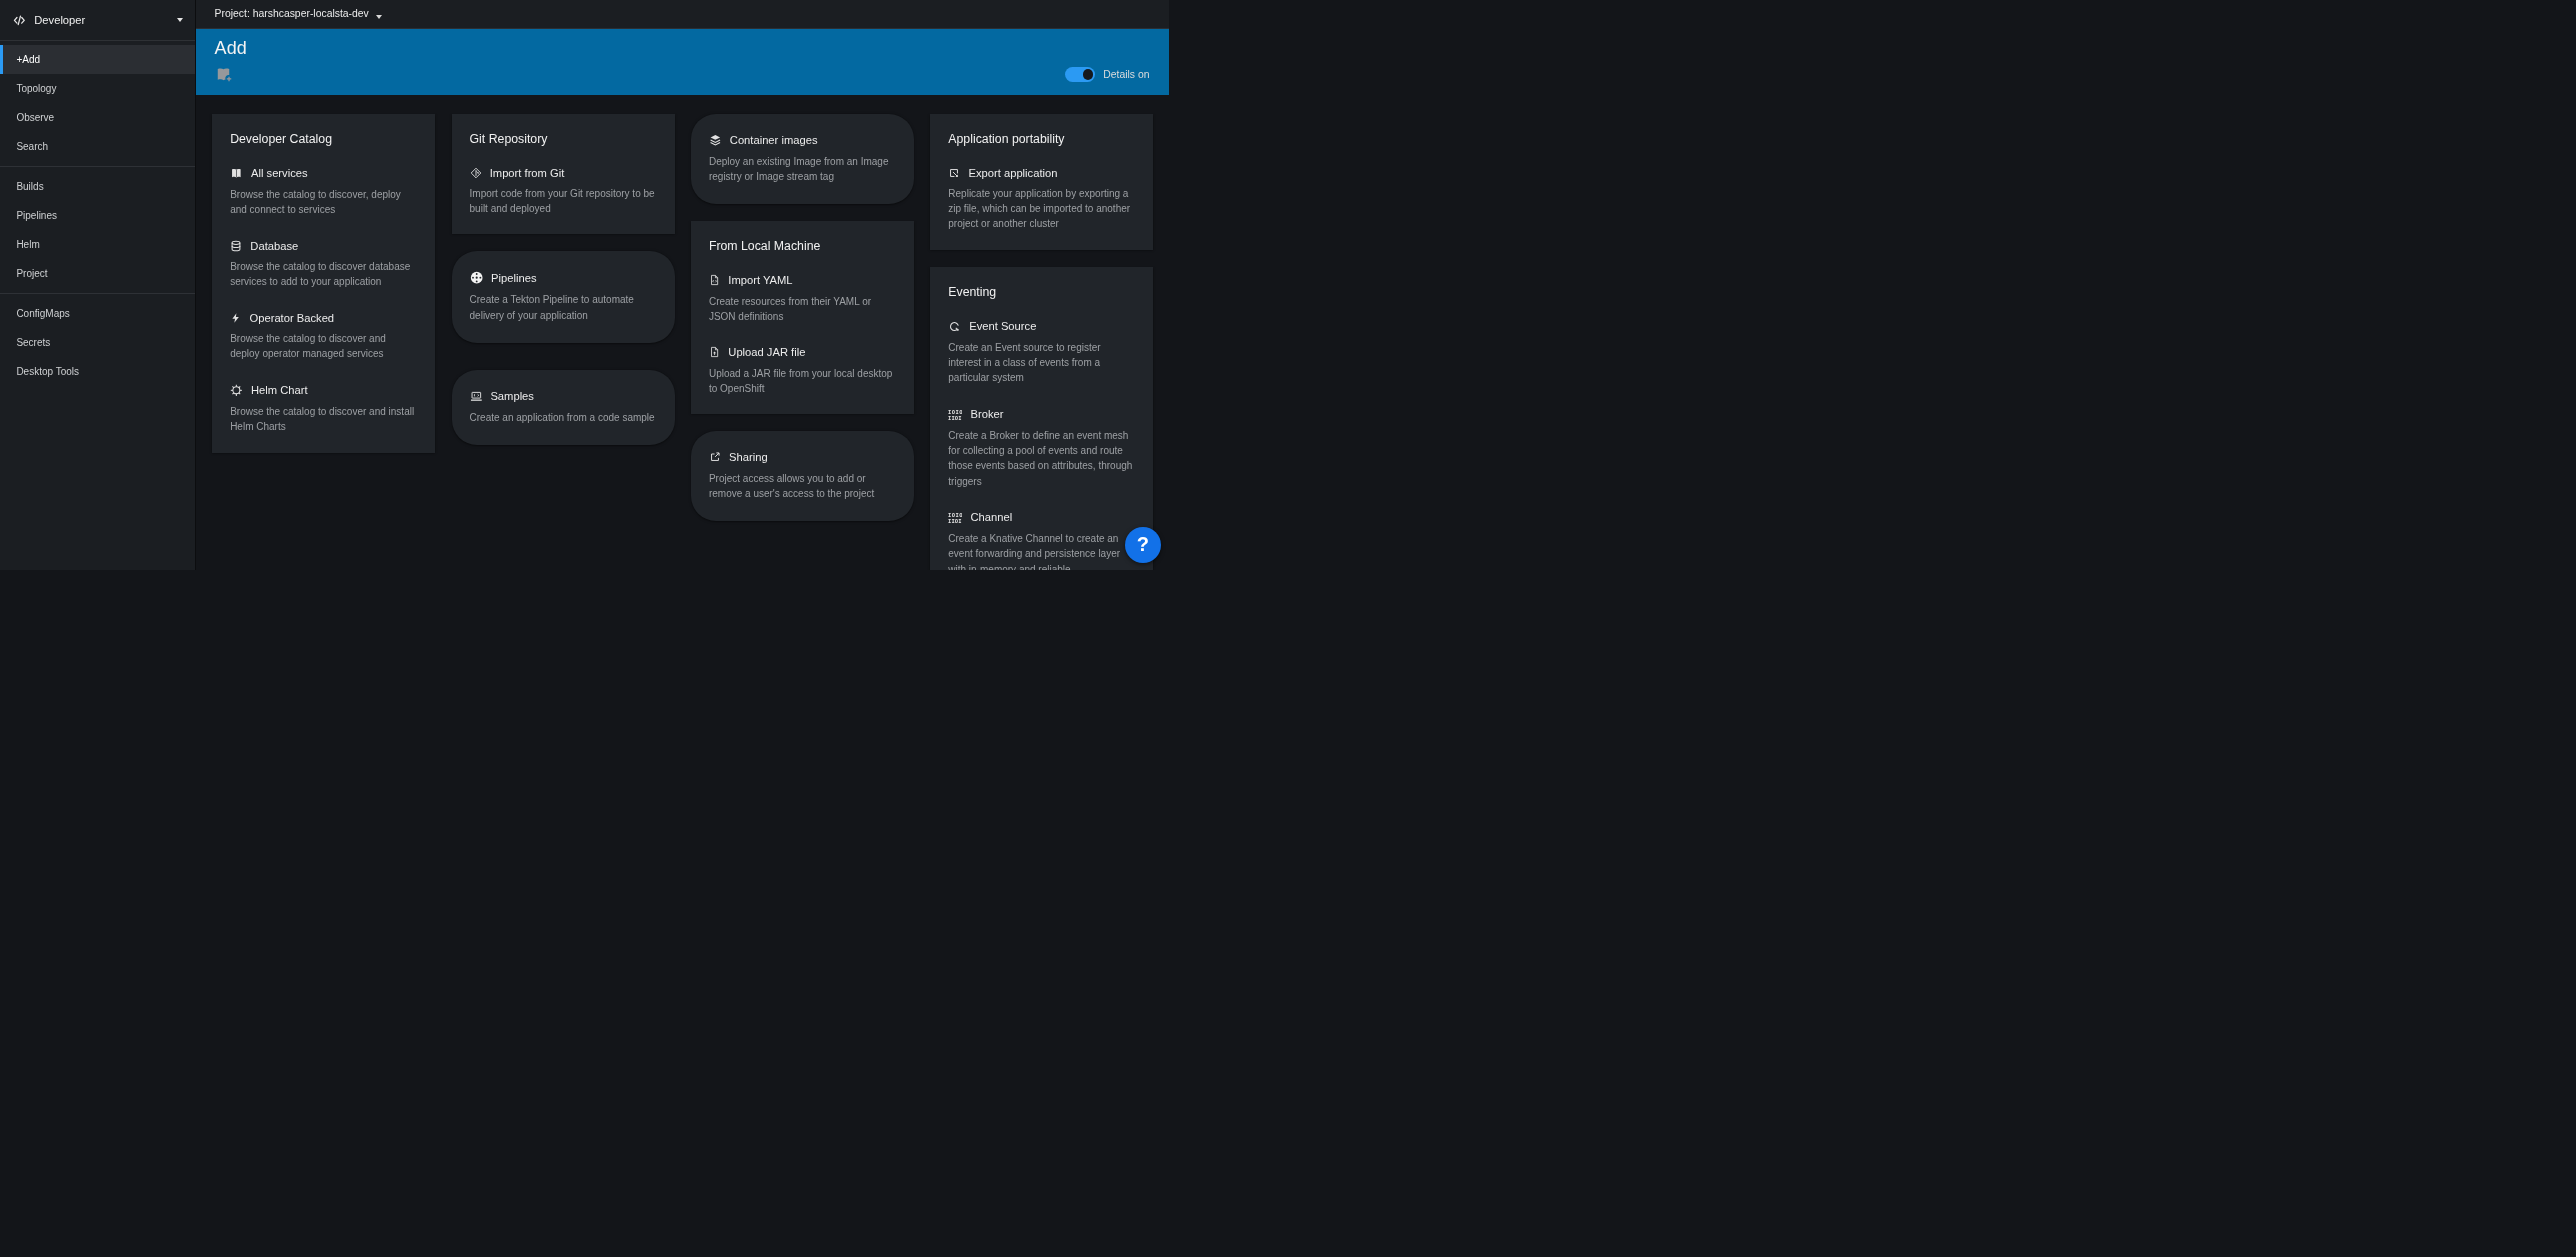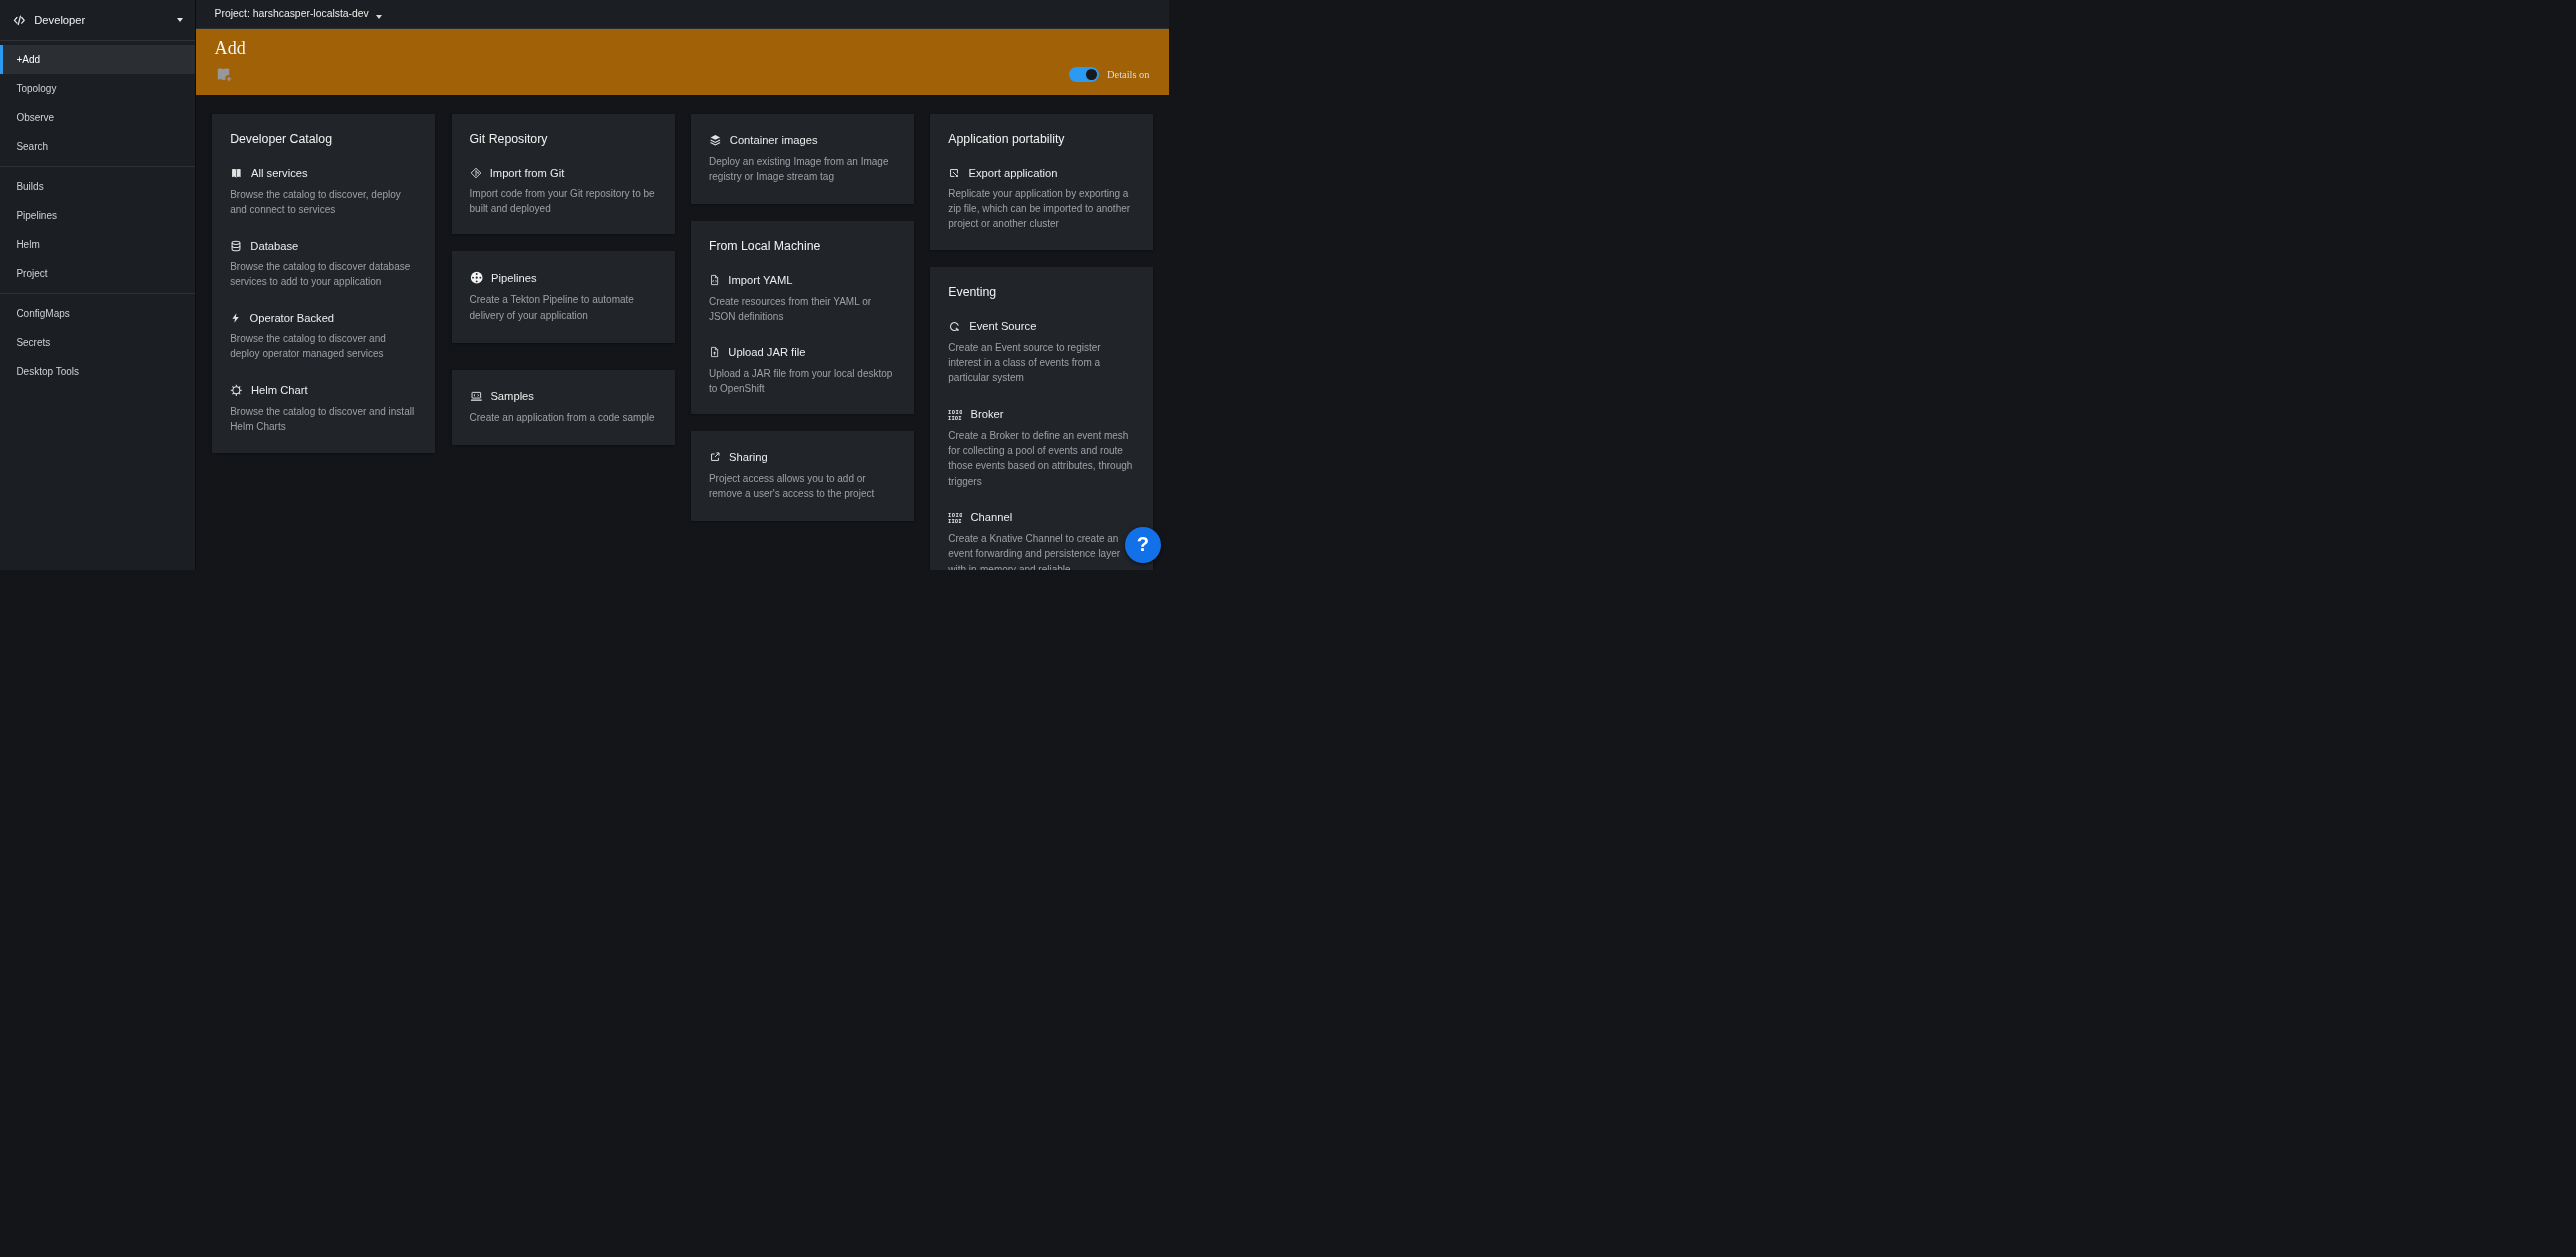--- a/index.html
+++ b/index.html
@@ -23,38 +23,38 @@
   .nav-divider{height:0.7px;background:#2e3136;margin:5.2px 0;}
 
   
   .main{flex:1;display:flex;flex-direction:column;position:relative;min-width:0;}
   .masthead{height:27.6px;min-height:27.6px;background:#1b1e22;border-bottom:0.7px solid #2b2e33;
     display:flex;align-items:center;}
   .project-select{display:flex;align-items:flex-end;gap:7.5px;background:none;border:none;
     color:#ececec;font-size:10.4px;font-family:inherit;padding:0 0 0 18.6px;cursor:pointer;}
   .project-select .caret{border-top-color:#d8d8d8;}
 
-  .page-header{background:#a16207;padding:9.7px 18px 12px 18.6px;font-family:Liberation Serif, serif;}
+  .page-header{background:#0369a1;padding:9.7px 18px 12px 18.6px;}
   .page-header h1{margin:0;font-size:18px;font-weight:500;color:#f4f4f4;letter-spacing:0.1px;}
   .header-row{display:flex;align-items:center;margin-top:6.7px;}
   .quickstart{color:#96989b;cursor:pointer;}
   .header-spacer{flex:1;}
   .details-toggle{display:flex;align-items:center;gap:8.2px;padding-right:1.5px;}
   .switch{width:30px;height:15px;border-radius:7.5px;background:#2b9af3;position:relative;
     display:inline-block;cursor:pointer;}
   .switch .knob{position:absolute;top:2.2px;right:2.2px;width:10.4px;height:10.4px;border-radius:50%;
     background:#16191d;}
   .toggle-label{font-size:10.4px;color:#dcdcdc;}
 
   
   .cards{flex:1;background:#131519;padding:18.6px 15.7px 0 17px;display:flex;gap:16.4px;
     align-items:flex-start;overflow:hidden;justify-content:flex-end;}
   .col{width:223px;min-width:223px;display:flex;flex-direction:column;}
   .card{background:#21252a;box-shadow:0 0.7px 2.2px rgba(0,0,0,.5);padding:18px;margin-bottom:17px;}
-  .card.pad-lg{padding:20px 18px;}
+  .card.pad-lg{padding:20px 18px;border-radius:25px;}
   .card.gap-lg{margin-top:10.4px;}
   .card-title{margin:0 0 21px;font-size:12.3px;font-weight:400;color:#f2f2f2;}
   .item{cursor:pointer;}
   .item + .item{margin-top:22.4px;}
   .item-head{display:flex;align-items:center;gap:8.2px;}
   .item-title{font-size:11.2px;color:#ededed;}
   .item-desc{margin:7.5px 0 0;font-size:10px;line-height:1.52;color:#9da0a4;}
   .item-icon{color:#e2e2e2;}
 
   .help-fab{position:absolute;right:8.2px;bottom:7.5px;width:36px;height:36px;border-radius:50%;

